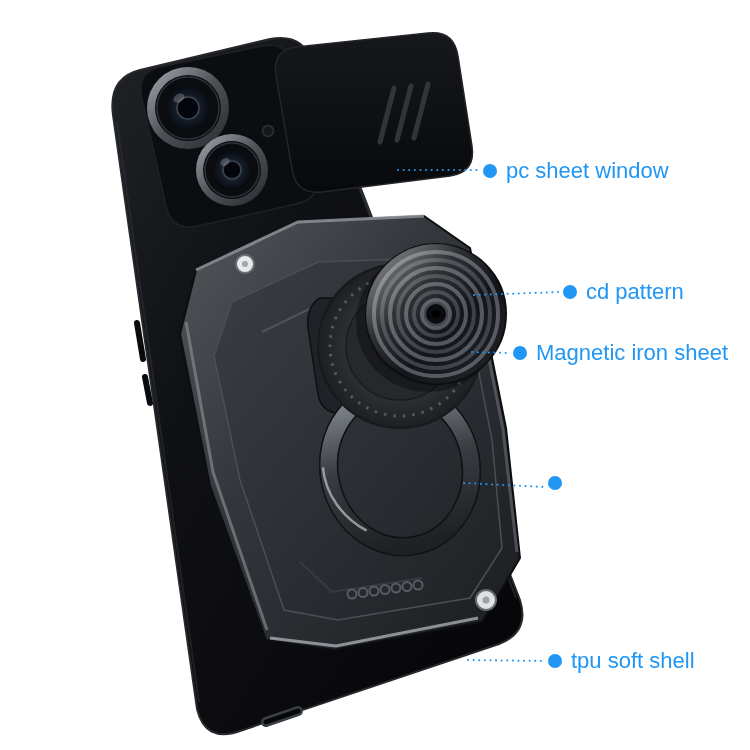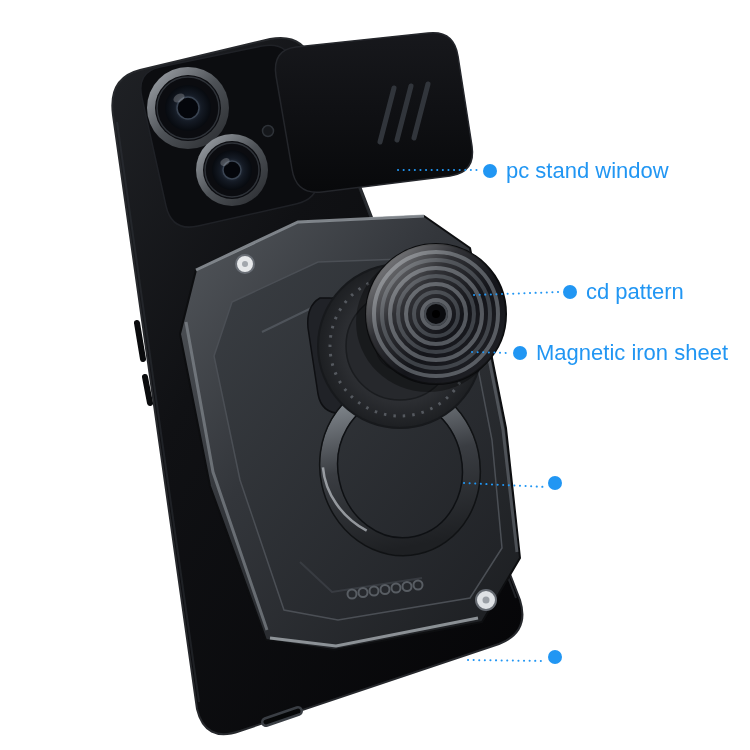--- a/index.html
+++ b/index.html
@@ -196,34 +196,35 @@
       <path class="callout-line" d="M 398,170 L 480,170"></path>
       <path class="callout-line" d="M 474,295 L 560,292"></path>
       <path class="callout-line" d="M 472,352 L 510,353"></path>
       <path class="callout-line" d="M 464,483 L 545,487"></path>
       <path class="callout-line" d="M 468,660 L 545,661"></path>
     </g>
   </svg>
 
   <div class="label" style="left:483px; top:160px">
     <span class="dot"></span>
-    <span>pc stand window</span>
+    <span>pc sheet window</span>
   </div>
 
   <div class="label" style="left:513px; top:342px">
     <span class="dot"></span>
     <span>Magnetic iron sheet</span>
   </div>
 
   <div class="label" style="left:563px; top:281px">
     <span class="dot"></span>
     <span>cd pattern</span>
   </div>
 
   <div class="label" style="left:548px; top:476px">
     <span class="dot"></span>
   </div>
 
   <div class="label" style="left:548px; top:650px">
     <span class="dot"></span>
+    <span>tpu soft shell</span>
   </div>
 
 </div>
 
 </body></html>

